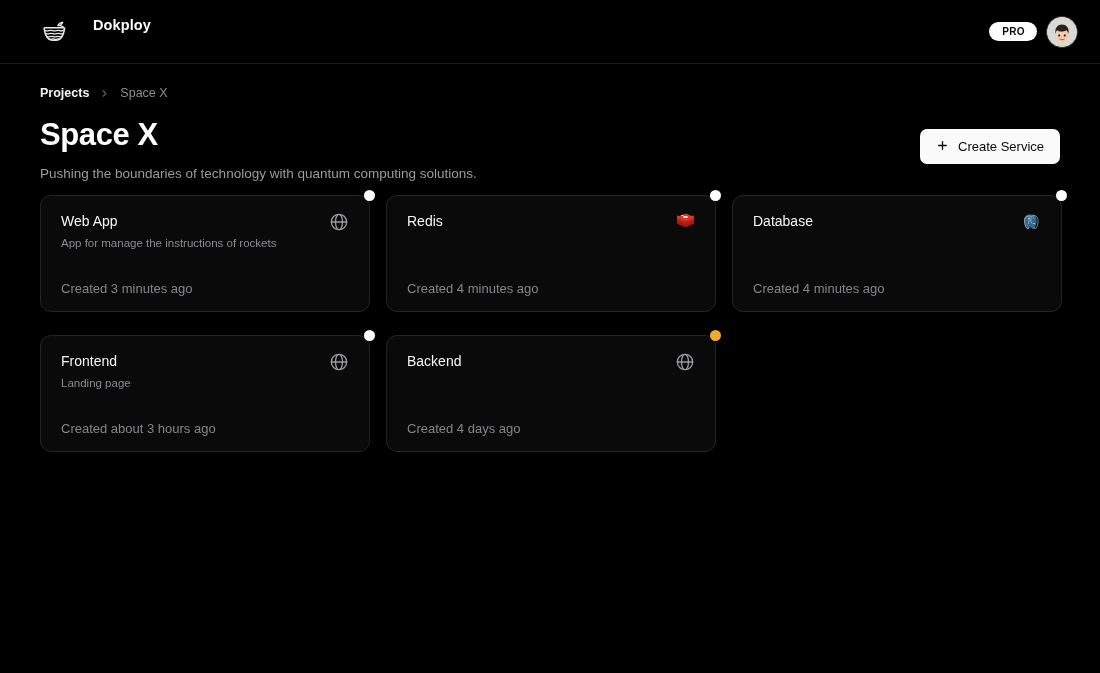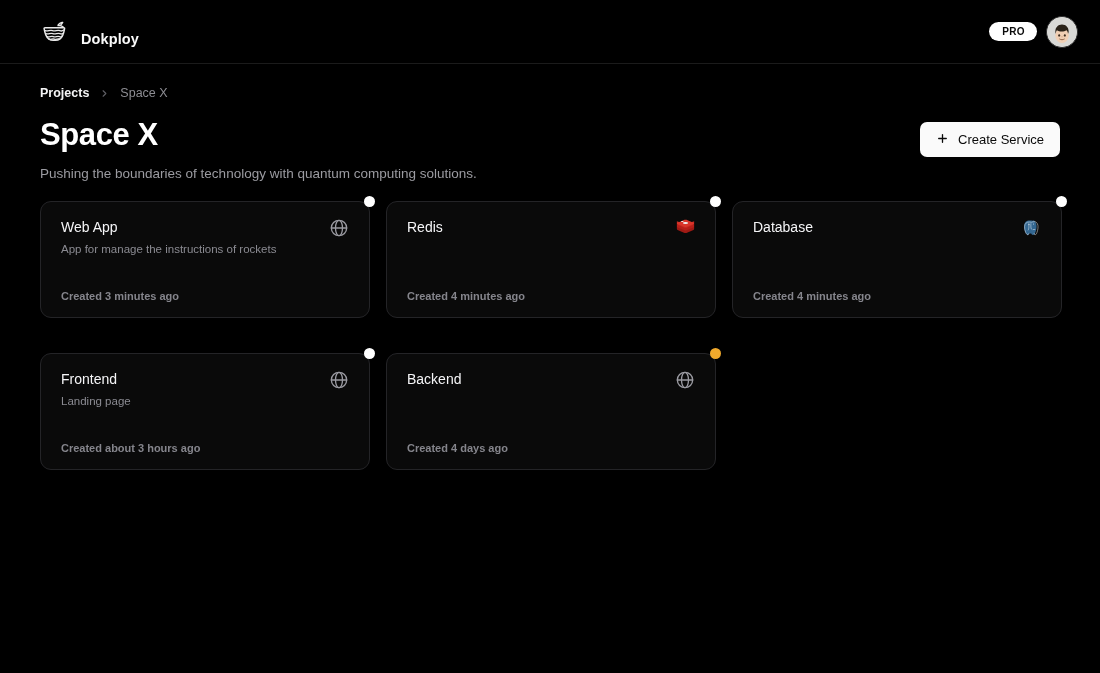--- a/index.html
+++ b/index.html
@@ -19,22 +19,22 @@
     width: 100%;
     display: flex;
     align-items: center;
     justify-content: space-between;
     padding: 0 22px 0 40px;
     border-bottom: 1px solid #1b1b1b;
     background: #000;
   }
   .brand {
     display: flex;
-    align-items: flex-end;
-    gap: 11px;
+    align-items: flex-start;
+    gap: 23px;
   }
   .brand-logo { width: 30px; height: 30px; display: block; }
   .brand-name {
     font-size: 14.5px;
     font-weight: 700;
     color: #fafafa;
     letter-spacing: .1px;
   }
   .nav-right {
     display: flex;
@@ -103,44 +103,44 @@
     color: #ffffff;
     line-height: 1.22;
   }
   .page-subtitle {
     font-size: 13.5px;
     color: #9b9ba1;
     margin-top: 11px;
     line-height: 1.3;
   }
   .create-btn {
-    margin-top: 6px;
+    margin-top: 13px;
     background: #fafafa;
     color: #0a0a0a;
     border: none;
     border-radius: 7px;
     height: 35px;
     padding: 0 16px;
     display: flex;
     align-items: center;
     gap: 9px;
     font-size: 13px;
     font-weight: 500;
     font-family: "Liberation Sans", sans-serif;
     cursor: pointer;
     white-space: nowrap;
   }
   .plus-icon { display: block; }
 
   
   .grid {
-    margin-top: 19px;
+    margin-top: 13px;
     display: grid;
     grid-template-columns: repeat(3, 330px);
-    gap: 35px 16px;
+    gap: 23px 16px;
     width: 1020px;
   }
   .card {
     position: relative;
     background: #0a0a0a;
     border: 1px solid #242427;
     border-radius: 11px;
     min-height: 102px;
     padding: 17px 19px 15px 20px;
     display: flex;
@@ -185,23 +185,22 @@
     display: flex;
     align-items: center;
     justify-content: center;
     margin-top: -2px;
   }
   .card-icon svg { display: block; }
 
   .card-foot {
     margin-top: auto;
     padding-top: 18px;
-    font-size: 11px;
+    font-size: 13px;
     color: #85858c;
-    font-weight: bold;
   }
   .card-body { display:flex; flex-direction:column; }
 </style>
 </head>
 <body>
 
 <div class="navbar">
   <div class="brand">
     <span class="brand-logo">
       <svg class="brand-logo" viewBox="0 0 32 32" fill="none" xmlns="http://www.w3.org/2000/svg">

